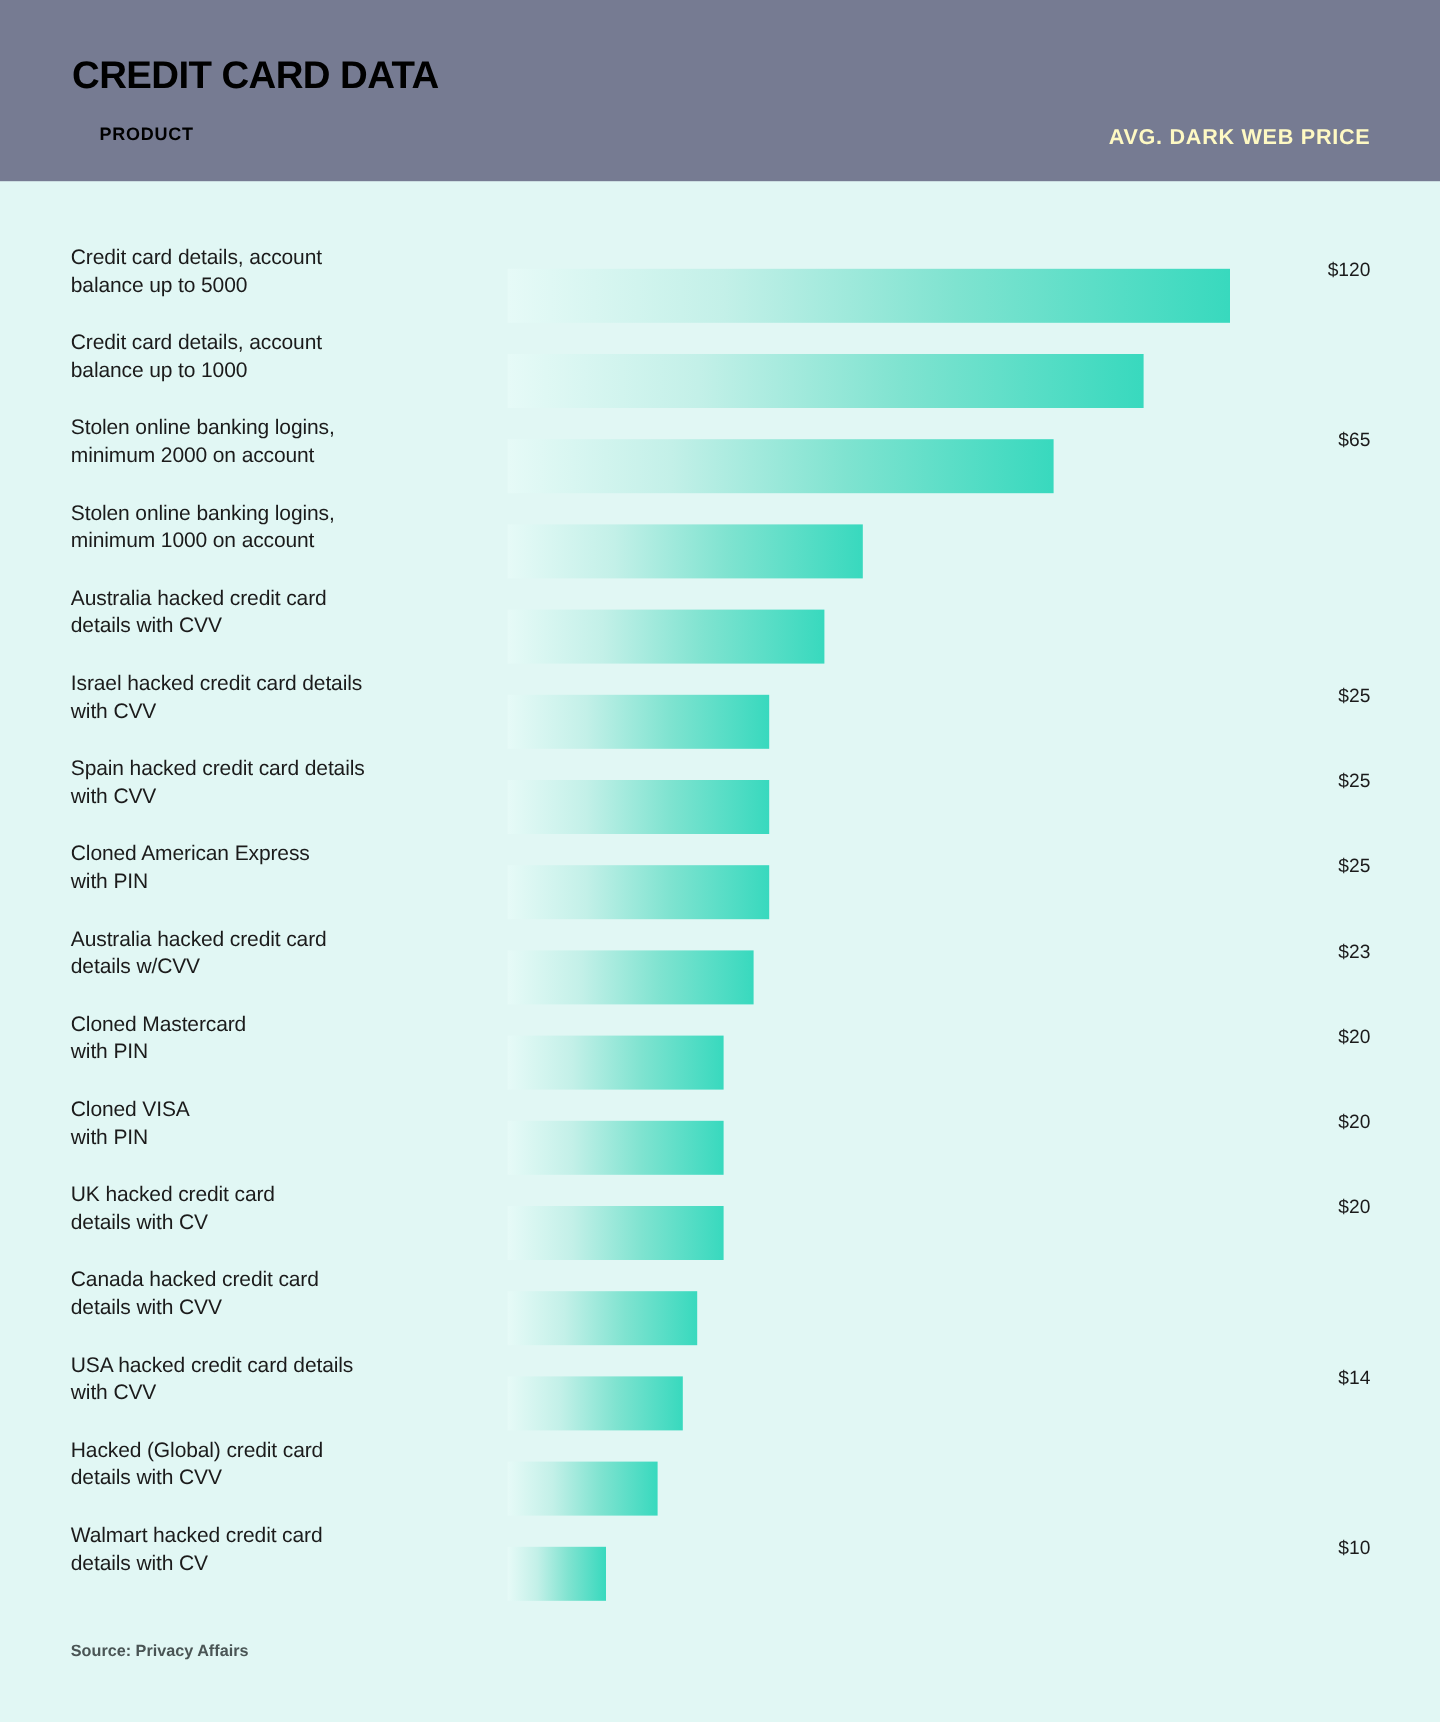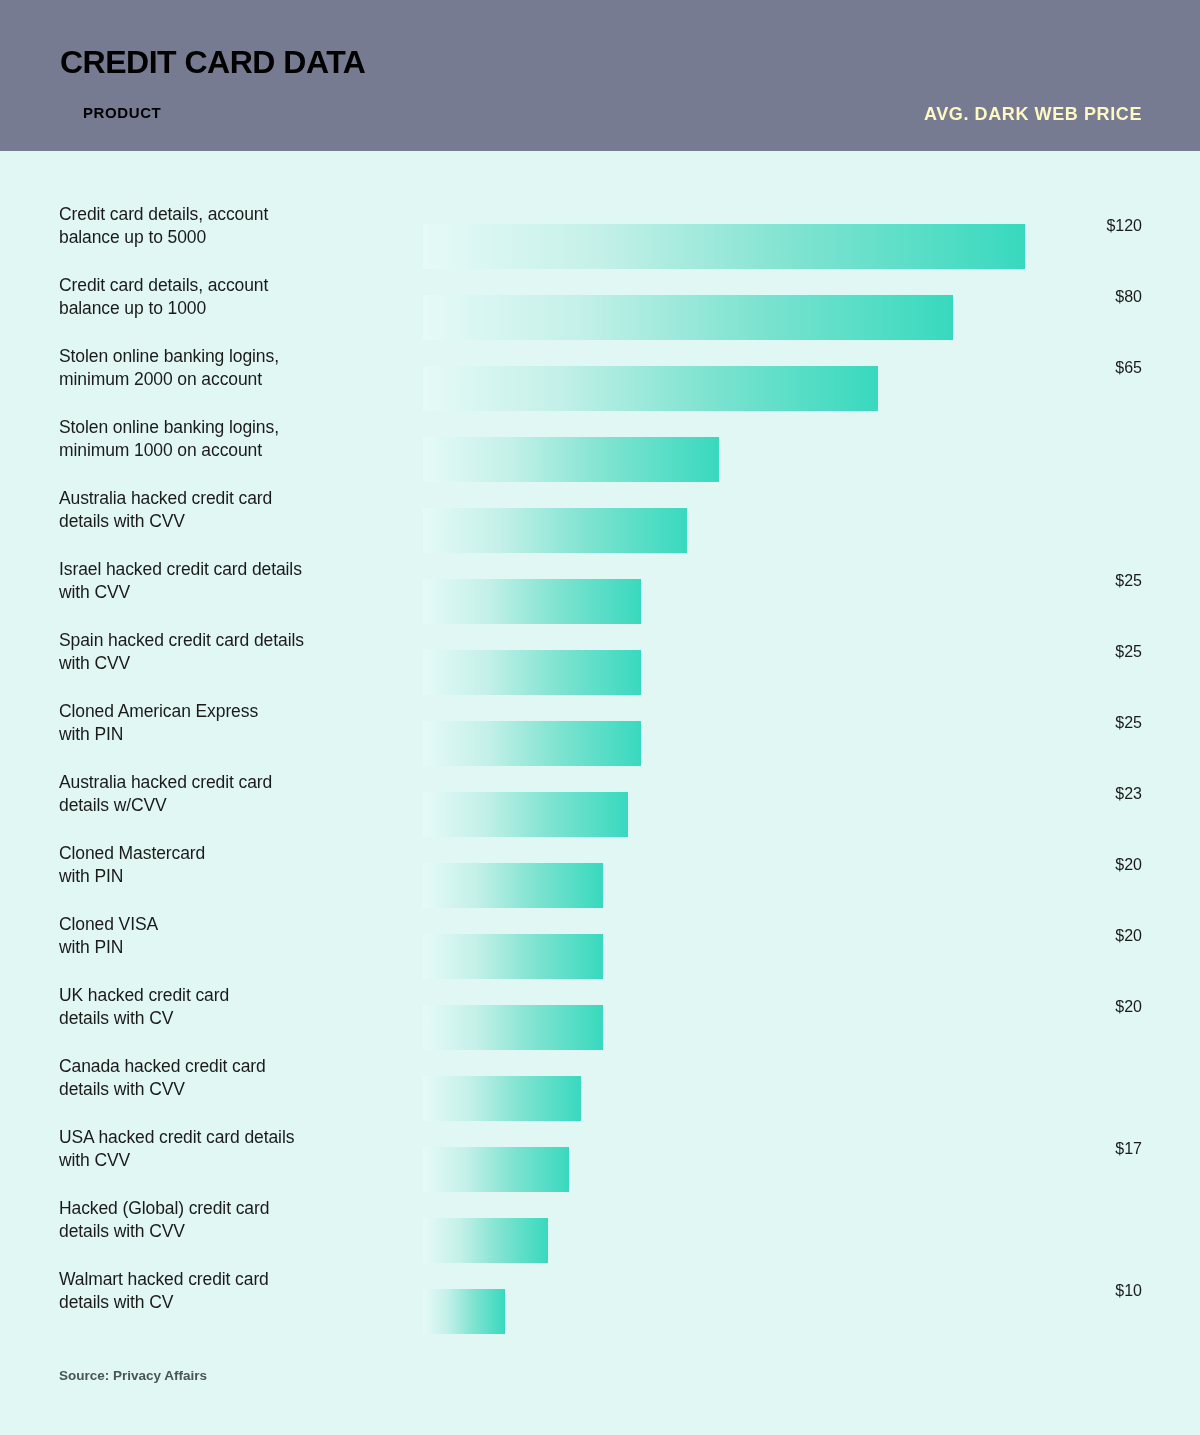--- a/index.html
+++ b/index.html
@@ -129,21 +129,20 @@
           <div class="bar" style="width: 602px;"></div>
         </div>
         <div class="row-value">$120</div>
       </div>
       <div class="row">
         <div class="row-label">Credit card details, account
 balance up to 1000</div>
         <div class="bar-track">
           <div class="bar" style="width: 530px;"></div>
         </div>
-        <div class="row-value">$80</div>
       </div>
       <div class="row">
         <div class="row-label">Stolen online banking logins,
 minimum 2000 on account</div>
         <div class="bar-track">
           <div class="bar" style="width: 455px;"></div>
         </div>
         <div class="row-value">$65</div>
       </div>
       <div class="row">
@@ -222,21 +221,21 @@
         <div class="bar-track">
           <div class="bar" style="width: 158px;"></div>
         </div>
       </div>
       <div class="row">
         <div class="row-label">USA hacked credit card details
 with CVV</div>
         <div class="bar-track">
           <div class="bar" style="width: 146px;"></div>
         </div>
-        <div class="row-value">$17</div>
+        <div class="row-value">$14</div>
       </div>
       <div class="row">
         <div class="row-label">Hacked (Global) credit card
 details with CVV</div>
         <div class="bar-track">
           <div class="bar" style="width: 125px;"></div>
         </div>
       </div>
       <div class="row">
         <div class="row-label">Walmart hacked credit card

